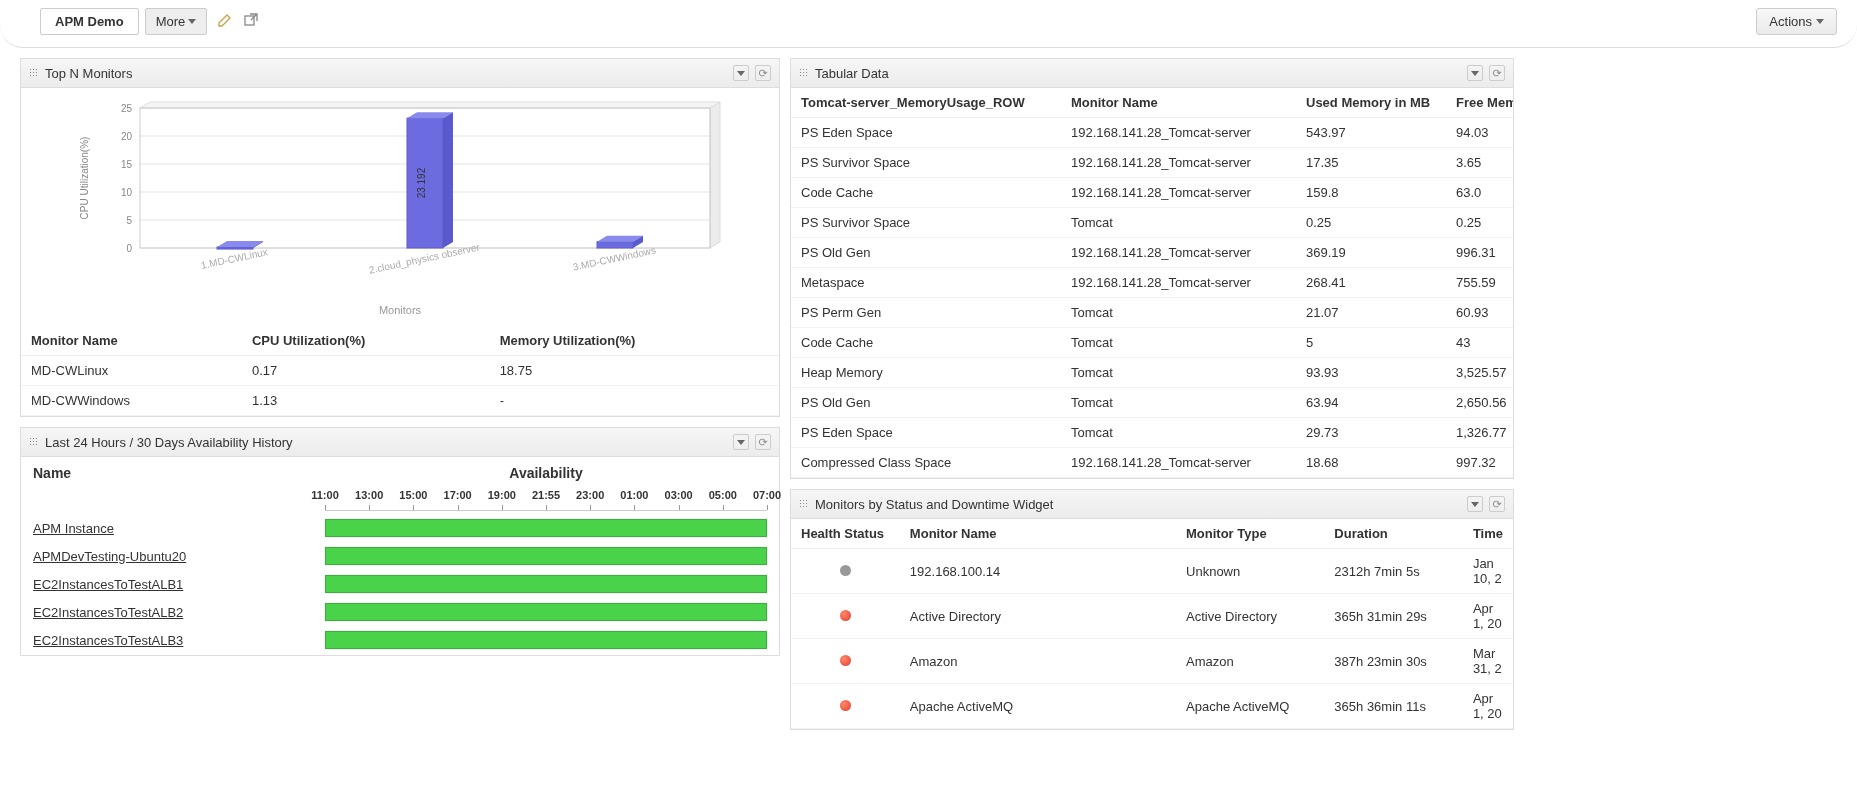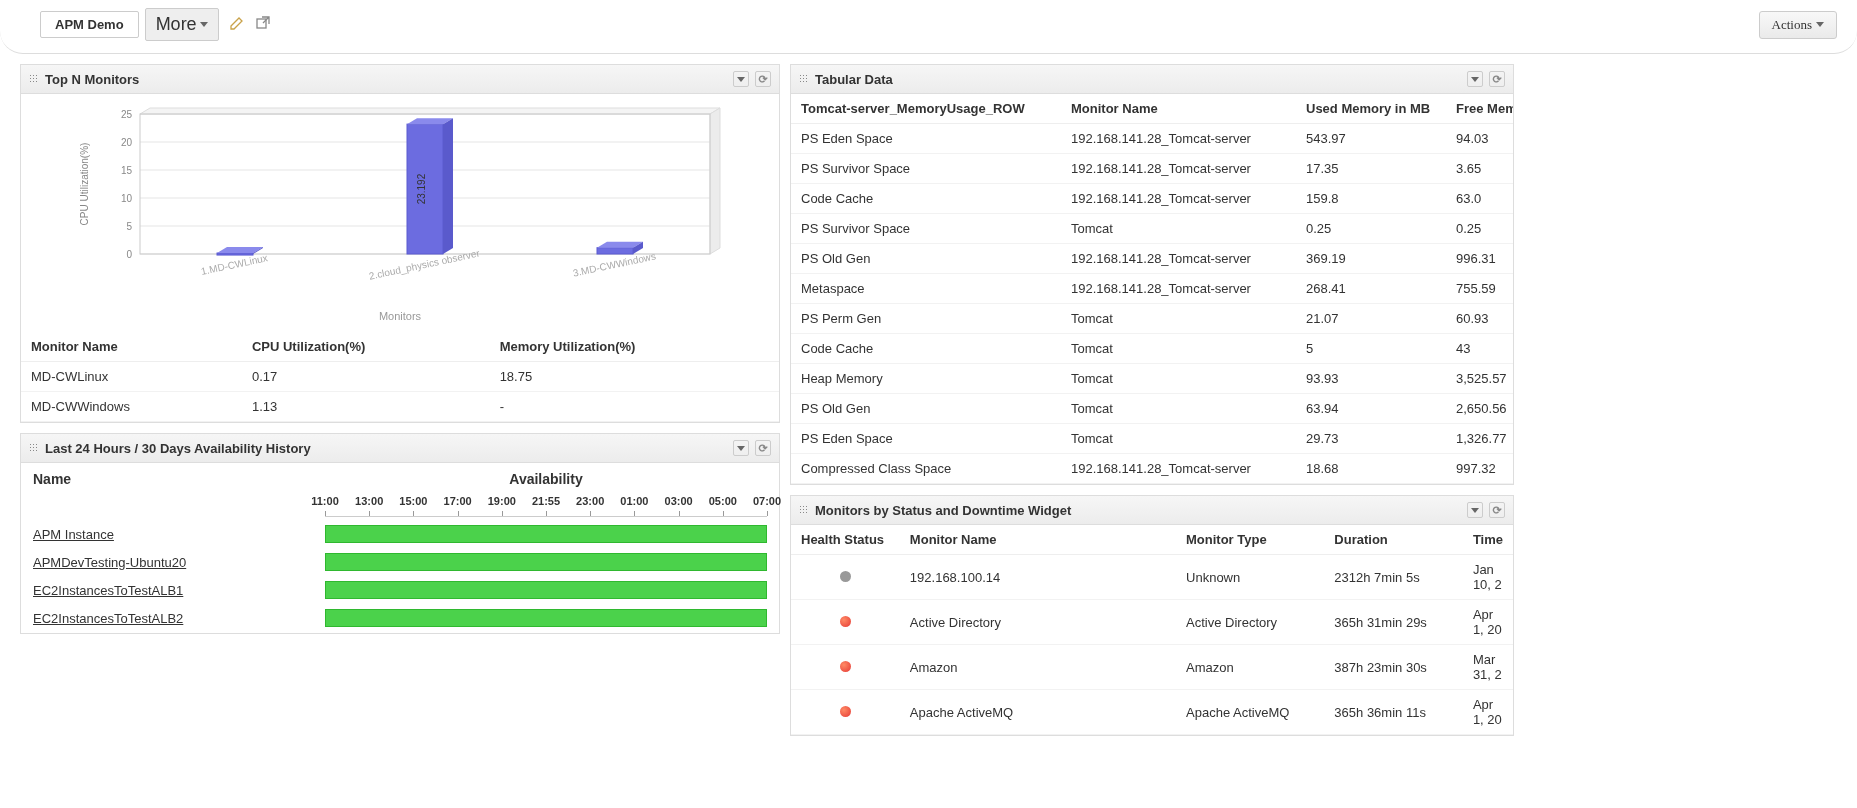--- a/index.html
+++ b/index.html
@@ -1,28 +1,28 @@
 <!DOCTYPE html>
 <html><head>
 <meta charset="utf-8">
 <style>
 * { box-sizing: border-box; margin: 0; padding: 0; }
 body { font-family: Arial, sans-serif; font-size: 13px; color: #333; background: #fff; width: 1857px; }
 .toolbar { display: flex; align-items: center; padding: 8px 20px 12px 40px; border-bottom: 1px solid #ddd; border-radius: 23px; }
 .tab-active { background: #fff; border: 1px solid #ccc; padding: 5px 14px; font-weight: bold; font-size: 13px; border-radius: 2px; }
-.more-btn { background: #eee; border: 1px solid #ccc; padding: 5px 10px; margin-left: 6px; font-size: 18px; border-radius: 2px; cursor: pointer; display: flex; align-items: center; gap: 3px; }
+.more-btn { background: #eee; border: 1px solid #ccc; padding: 5px 10px; margin-left: 6px; font-size: 13px; border-radius: 2px; cursor: pointer; display: flex; align-items: center; gap: 3px; }
 .icon-btn { margin-left: 10px; cursor: pointer; color: #999; }
 .spacer { flex: 1; }
-.actions-btn { background: linear-gradient(#f8f8f8,#eaeaea); border: 1px solid #ccc; padding: 5px 12px; font-size: 13px; border-radius: 3px; cursor: pointer; display: flex; align-items: center; gap: 4px; font-family: Liberation Serif, serif; }
+.actions-btn { background: linear-gradient(#f8f8f8,#eaeaea); border: 1px solid #ccc; padding: 5px 12px; font-size: 13px; border-radius: 3px; cursor: pointer; display: flex; align-items: center; gap: 4px; }
 .dash { display: flex; gap: 10px; padding: 10px 20px; align-items: flex-start; }
 .col { display: flex; flex-direction: column; gap: 10px; }
 .col-left { width: 760px; }
 .col-right { width: 724px; }
 .widget { border: 1px solid #ddd; background: #fff; }
-.widget-header { background: linear-gradient(#f6f6f6,#ececec); border-bottom: 1px solid #ddd; padding: 6px 8px; display: flex; align-items: center; font-weight: bold; font-size: 13px; }
+.widget-header { background: linear-gradient(#f6f6f6,#ececec); border-bottom: 1px solid #ddd; padding: 6px 8px; display: flex; align-items: center; font-weight: normal; font-size: 13px; }
 .grip { display: inline-block; width: 10px; height: 10px; margin-right: 6px; background-image: radial-gradient(circle,#888 1px,transparent 1px); background-size: 3px 3px; }
 .widget-header .hspacer { flex: 1; }
 .hicon { width: 16px; height: 16px; margin-left: 6px; cursor: pointer; display: inline-flex; align-items: center; justify-content: center; color: #888; border: 1px solid #ccc; border-radius: 2px; font-size: 11px; }
 .chart-wrap { padding: 10px 20px 0 20px; }
 .chart-svg { display: block; margin: 0 auto; }
 .chart-xlabel { text-align: center; color: #999; font-size: 11px; margin: 6px 0 10px; }
 .table { width: 100%; border-collapse: collapse; }
 .table th { text-align: left; font-weight: bold; padding: 7px 10px; border-bottom: 1px solid #eee; font-size: 13px; }
 .table td { padding: 7px 10px; border-bottom: 1px solid #f2f2f2; font-size: 13px; }
 .tabular-scroll { overflow-x: auto; }
@@ -201,20 +201,26 @@
               <td>
                 <div class="avail-bar"></div>
               </td>
             </tr>
             <tr>
               <td><span class="avail-link">EC2InstancesToTestALB2</span></td>
               <td>
                 <div class="avail-bar"></div>
               </td>
             </tr>
+            <tr>
+              <td><span class="avail-link">EC2InstancesToTestALB3</span></td>
+              <td>
+                <div class="avail-bar"></div>
+              </td>
+            </tr>
           </tbody>
       </table>
     </div>
 
   </div>
 
   <div class="col col-right">
 
     <div class="widget">
       <div class="widget-header">

